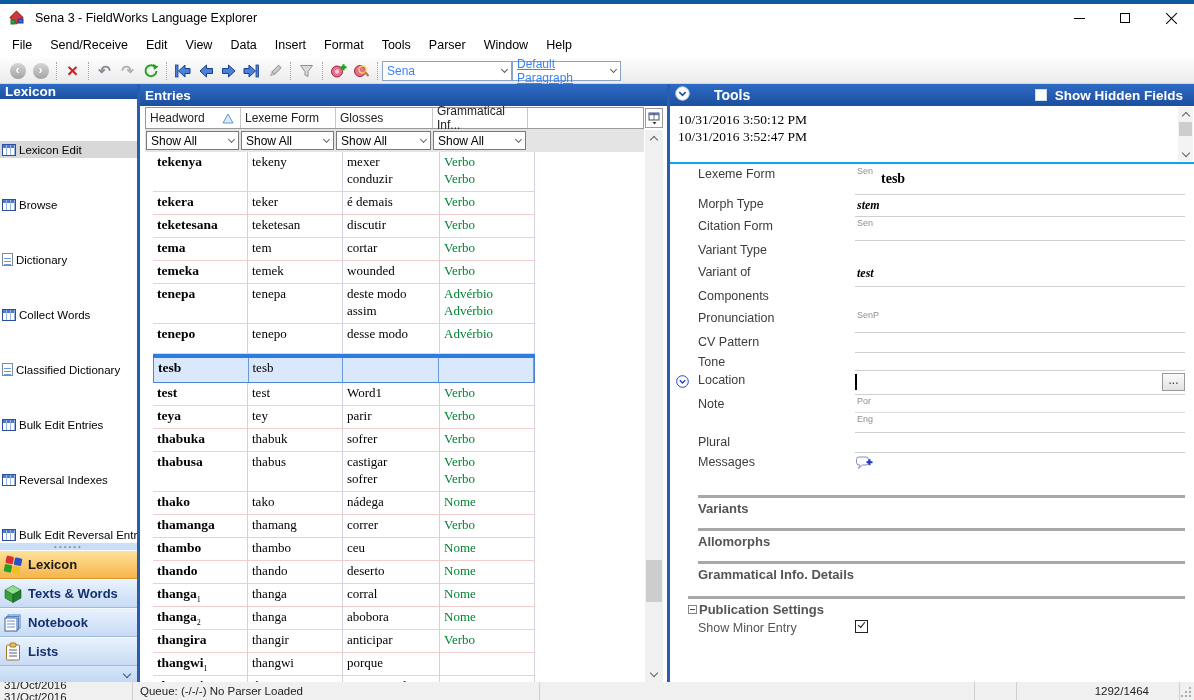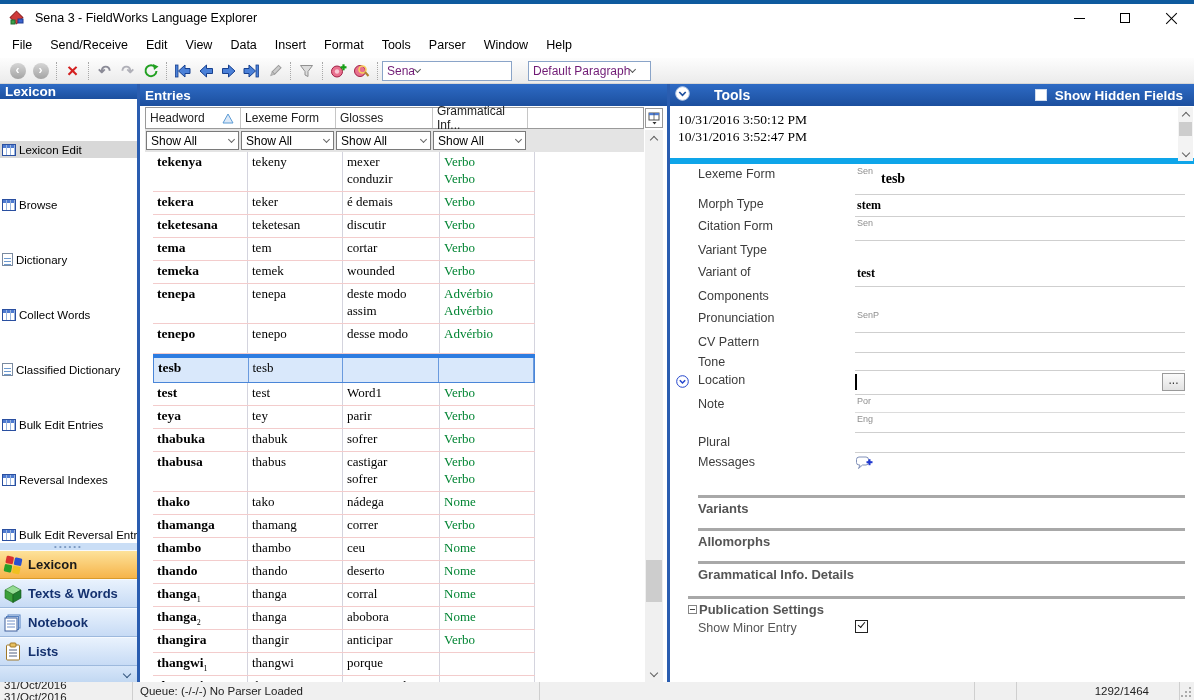--- a/index.html
+++ b/index.html
@@ -21,23 +21,23 @@
   .menubar { height:26px; background:#fff; display:flex; align-items:center; font-size:12.5px; }
   .menu-item { padding:0 9px; }
   .menu-item:first-child { margin-left:3px; }
 
   .toolbar { height:26px; background:linear-gradient(#fdfdfd,#ebebeb); border-bottom:1px solid #d7d7d7; display:flex; align-items:center; }
   .tsep { height:18px; border-left:1px dotted #a8a8a8; margin:0 4px; }
   .tbtn { width:23px; height:21px; display:flex; align-items:center; justify-content:center; }
   .nav-circle { width:16px; height:16px; border-radius:50%; background:linear-gradient(#d6d6d6,#a3a3a3); color:#fff; font-size:12px; line-height:14px; text-align:center; font-weight:bold; }
   .red-x { color:#d42020; font-size:19px; font-weight:bold; line-height:16px; }
   .undo-glyph { color:#8a8a96; font-size:15px; font-weight:bold; }
-  .combo { height:20px; background:#fff; border:1px solid #8aa4c8; display:flex; align-items:center; justify-content:flex-start; padding:0 4px; font-size:12px; color:#701a75; margin-right:16px; }
+  .combo { height:20px; background:#fff; border:1px solid #8aa4c8; display:flex; align-items:center; justify-content:space-between; padding:0 4px; font-size:12px; color:#3b82f6; margin-right:0; }
   .combo .chev-s { width:5px; height:5px; border-right:1.4px solid #555; border-bottom:1.4px solid #555; transform:rotate(45deg); margin-top:-2px; }
-  .combo-lang { width:130px; } .combo-style { width:123px; }
+  .combo-lang { width:130px; } .combo-style { width:109px;text-decoration:underline; }
 
   .main { height:598px; display:flex; }
   .vsplit { width:3px; background:#2a5db0; }
   .phead { height:22px; background:linear-gradient(#2e6bc5,#1c4f9e); color:#fff; font-weight:bold; font-size:13.5px; display:flex; align-items:center; padding:0 5px; }
 
   
   .left { width:137px; display:flex; flex-direction:column; background:#fff; }
   .side-list { padding-top:4px; }
   .side-item { height:17px; display:flex; align-items:center; gap:3px; padding-left:2px; font-size:11.5px; white-space:nowrap; overflow:hidden;margin-top:38px; }
   .side-item.selected { background:#d8d8d8; }
@@ -80,36 +80,36 @@
   .chev-dn { width:6px; height:6px; border-right:1.6px solid #606060; border-bottom:1.6px solid #606060; transform:rotate(45deg); margin-bottom:3px; }
   .vthumb { position:absolute; left:1px; width:16px; background:#cdcdcd; }
   .mid .vthumb { top:430px; height:42px; }
 
   
   .right { flex:1; position:relative; background:#fff; }
   .entry-head { justify-content:flex-start; }
   .entry-title { margin-left:24px; font-size:14px; }
   .shf { margin-left:auto; display:flex; align-items:center; gap:8px; margin-right:6px; font-weight:600; font-size:13.5px; }
   .shf-box { width:12px; height:12px; background:#fff; border:1px solid #d0dcee; }
-  .summary { position:absolute; top:22px; left:0; right:0; height:58px; background:#fff; border-bottom:6px solid #0ea5e9; }
+  .summary { position:absolute; top:22px; left:0; right:0; height:58px; background:#fff; border-bottom:2px solid #0ea5e9; }
   .ts { font-family:"Liberation Serif", serif; font-size:13.5px; padding-left:8px; line-height:17px; }
   .ts:first-child { padding-top:5px; }
   .sumscroll { position:absolute; right:1px; top:1px; width:15px; height:54px; background:#f3f3f3; }
   .sumscroll .sarrow { width:15px; height:14px; }
   .sumscroll .vthumb { top:15px; height:14px; left:1px; width:13px; }
 
   .fields { position:absolute; top:81px; left:0; right:0; }
   .frow { position:relative; }
   .flabel { position:absolute; left:28px; top:2px; font-size:12.5px; color:#3c3c3c; }
   .fval { position:absolute; left:185px; right:9px; top:0; bottom:0; }
   .frow.line .fval { border-bottom:1px solid #cfcfcf; }
   .ws { position:absolute; left:2px; top:1px; font-size:9px; color:#8f8f8f; }
   .ws2 { top:19px; }
   .bval { position:absolute; left:26px; top:6px; font-family:"Liberation Serif", serif; font-weight:bold; font-size:14px; }
-  .pval { position:absolute; left:2px; top:3px; font-family:"Liberation Serif", serif; font-weight:bold; font-size:12px; }
+  .pval { position:absolute; left:2px; top:3px; font-family:"Liberation Serif", serif; font-weight:bold; font-size:12px;font-style:italic; }
   .note-mid { position:absolute; left:0; right:0; top:17px; border-bottom:1px solid #dcdcdc; }
   .loc-exp { position:absolute; left:6px; top:4px; }
   .caret { position:absolute; left:0px; top:3px; width:1.5px; height:16px; background:#000; }
   .dots-btn { position:absolute; right:0; top:2px; width:23px; height:18px; border:1px solid #9a9a9a; background:linear-gradient(#fafafa,#e2e2e2); font-size:12px; text-align:center; line-height:13px; color:#333; }
   .msg-icon { position:absolute; left:0; top:2px; }
 
   .sect { margin:12px 9px 0 28px; border-top:3px solid #a8a8a8; padding-top:3px; font-weight:bold; font-size:13px; color:#555; }
   .pub { margin:14px 9px 0 18px; border-top:3px solid #a8a8a8; padding-top:3px; }
   .pub-title { display:flex; align-items:center; gap:2px; font-weight:bold; font-size:13px; color:#555; }
   .minus-box { width:9px; height:9px; border:1px solid #848484; position:relative; background:#fff; }

